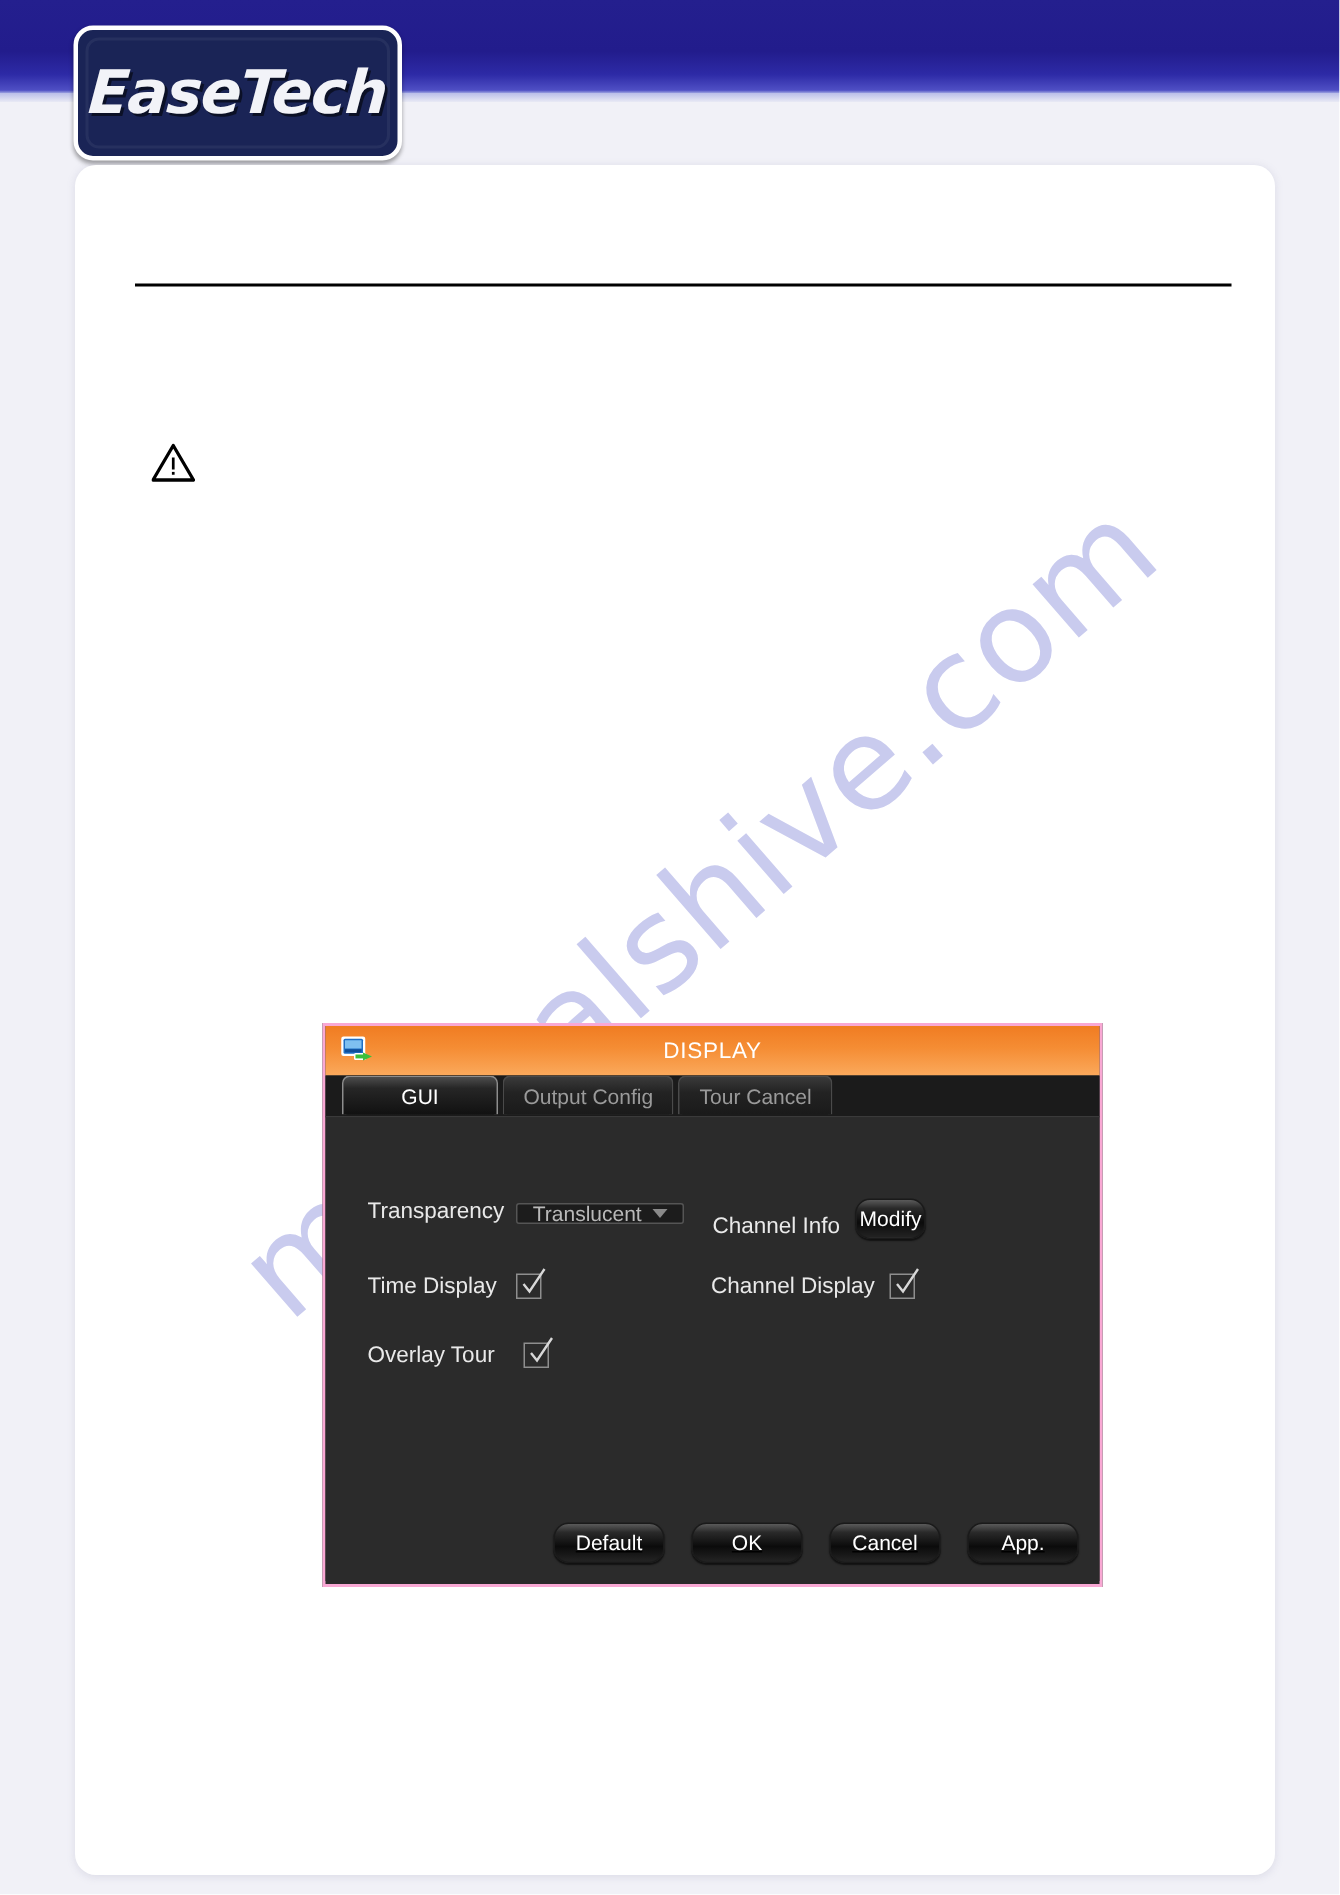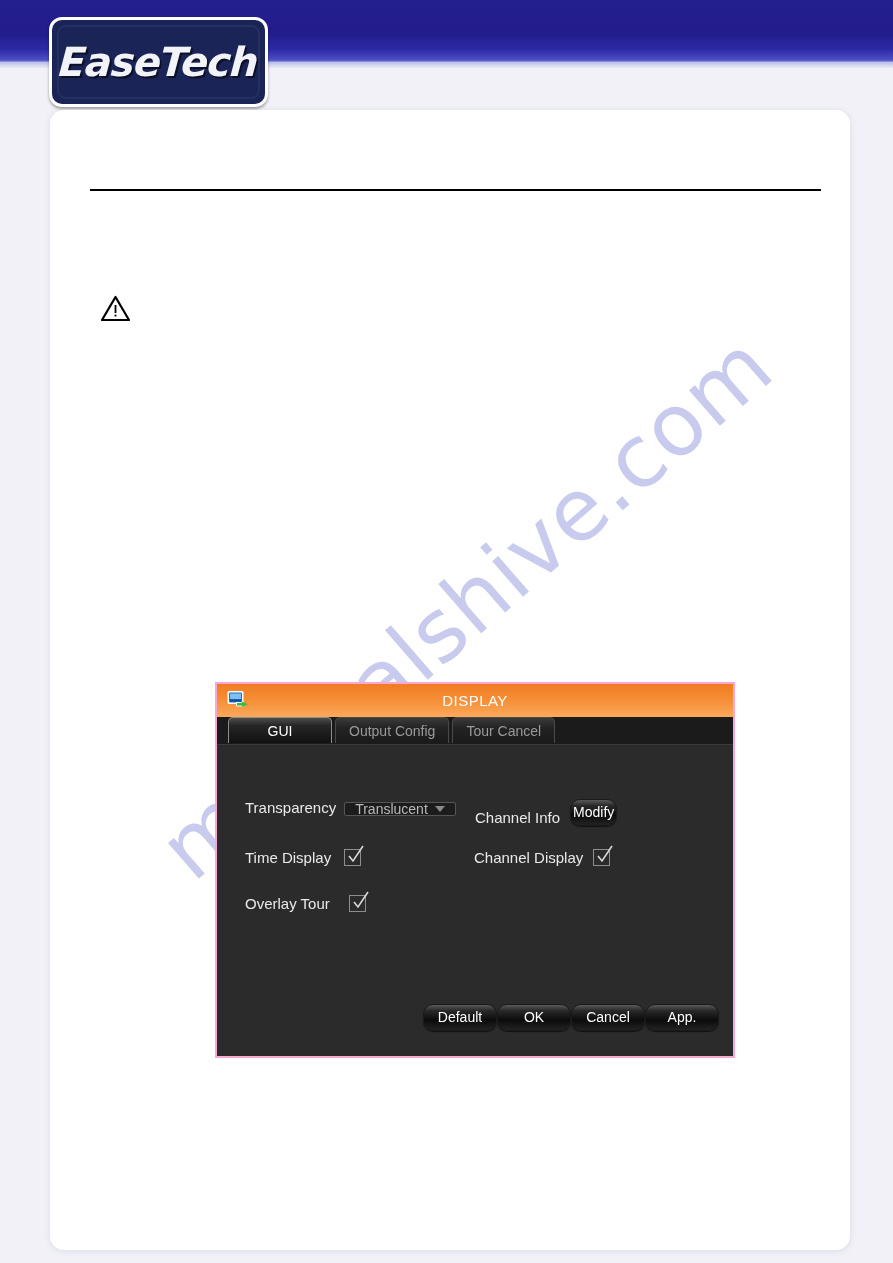--- a/index.html
+++ b/index.html
@@ -237,23 +237,24 @@
     line-height: 24px;
     text-align: center;
     white-space: nowrap;
     box-shadow: 0 1px 1px rgba(0,0,0,0.6);
   }
 
   
   .btn-row {
     position: absolute;
     right: 14px;
-    bottom: 23px;
-    display: flex;
-    gap: 0;
+    bottom: 12px;
+    display: flex;
+    gap: 18px;
+    text-decoration: underline;
   }
   .btn-row .btn-pill {
     min-width: 68px;
   }
 </style>
 </head>
 <body>
 
 <div class="page-bg"></div>
 <div class="banner"></div>

